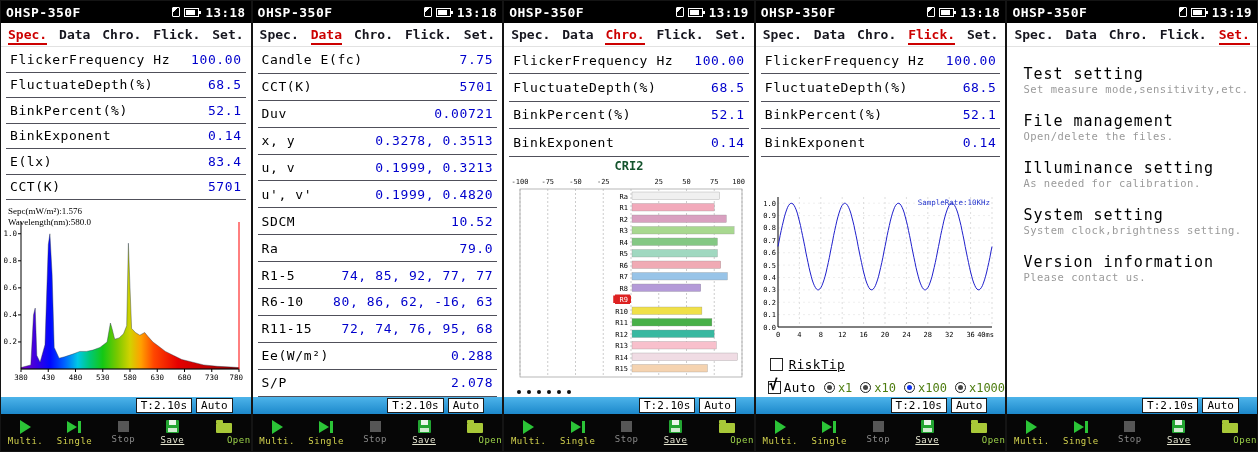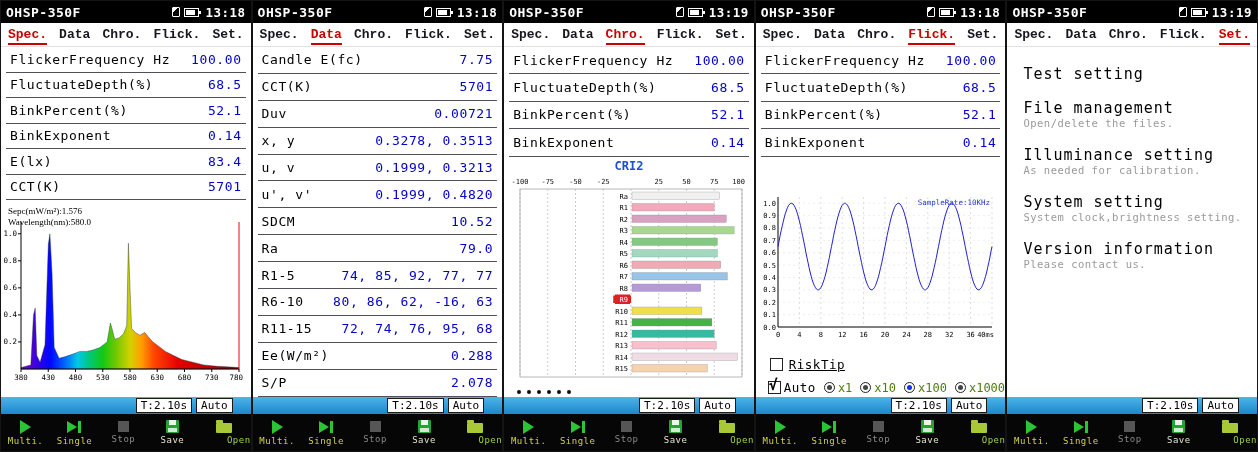--- a/index.html
+++ b/index.html
@@ -13,41 +13,41 @@
   .titlebar .title { flex:1; }
   .status { display:flex; align-items:center; gap:4px; }
   .card-icon { width:8px; height:10px; border:1px solid #fff; border-radius:1px; background:linear-gradient(135deg,#fff 3px,transparent 3px); }
   .battery-icon { width:15px; height:9px; border:1px solid #fff; position:relative; margin-right:2px; }
   .battery-icon::before { content:""; position:absolute; left:1px; top:1px; bottom:1px; width:9px; background:#fff; }
   .battery-icon::after { content:""; position:absolute; right:-3px; top:2px; width:2px; height:3px; background:#fff; }
   .clock { font-size:12.5px; }
 
   
   .tabbar { flex:0 0 24px; display:flex; justify-content:space-between; align-items:center; padding:0 7px; background:#fff; font-size:13px; font-weight:bold; color:#16161f; border-bottom:1px solid #e2e2e2; }
-  .tab { cursor:pointer; padding:1px 0;font-family:Liberation Mono, monospace; }
+  .tab { cursor:pointer; padding:1px 0; }
   .tab.active { color:#cc0000; box-shadow:0 2px 0 #cc0000; }
 
   
   .content { flex:1 1 auto; background:#fff; display:flex; flex-direction:column; overflow:hidden; position:relative; }
   .rows { margin:0 5px; }
   .row { display:flex; justify-content:space-between; align-items:center; border-bottom:1px solid #50505a; padding:0 4px; font-size:13px; letter-spacing:0.6px; }
   .p1 .row { height:25.5px; }
   .p2 .row { height:26.9px; }
   .p3 .row, .p4 .row { height:27.4px; }
   .row .lab { color:#000; white-space:pre; }
   .row .val { color:#0000cc; white-space:pre; }
 
   
   .spec-wrap { flex:1 1 auto; position:relative; }
   .spec-wrap svg { position:absolute; left:0; bottom:0; }
   .annot { position:absolute; top:6px; left:7px; font-size:9px; line-height:11px; color:#000; z-index:2;font-family:Liberation Serif, serif; }
 
   
   .cri-wrap { flex:1 1 auto; display:flex; flex-direction:column; }
-  .cri-title { height:16px; text-align:center; font-size:12px; font-weight:bold; color:#1d4ed8; padding-top:2px; }
+  .cri-title { height:16px; text-align:center; font-size:12px; font-weight:bold; color:#14532d; padding-top:2px; }
   .dots-row { height:10px; display:flex; align-items:center; gap:6px; padding-left:13px; }
   .dot { width:4px; height:4px; border-radius:50%; background:#111; cursor:pointer; }
 
   
   .flick-wrap { padding-top:34px; }
   .ctrl-risk { display:flex; align-items:center; gap:6px; margin:2px 0 0 14px; height:18px;text-decoration:underline; }
   .ctrl-gain { display:flex; align-items:center; gap:8px; margin:6px 0 0 12px; height:20px; }
   .cklabel { font-size:12.5px; color:#000; letter-spacing:0.5px; }
   .checkbox { width:13px; height:13px; border:1.5px solid #222; background:#fff; position:relative; display:inline-block; cursor:pointer; }
   .checkbox.checked::after { content:"√"; position:absolute; left:0; top:-6px; font-size:15px; font-weight:bold; color:#000; }
@@ -66,21 +66,21 @@
   
   .footer { flex:0 0 17px; height:17px; background:linear-gradient(#4db4ea,#1c88cb); display:flex; align-items:center; padding:0 18px; }
   .fspacer { flex:1; }
   .fbox { background:#fff; border:1px solid #1a1a1a; font-size:11px; line-height:13px; padding:0 4px; color:#000; margin-left:4px; cursor:pointer; }
 
   
   .toolbar { flex:0 0 37px; height:37px; background:#060606; display:flex; }
   .tbtn { flex:1; display:flex; flex-direction:column; align-items:center; justify-content:center; gap:2px; cursor:pointer; }
   .tlabel { font-size:9px; color:#d2d24e; letter-spacing:0.5px; }
   .tbtn.stop .tlabel { color:#8a8a8a; }
-  .tbtn.save .tlabel { color:#e4e4cf; }
+  .tbtn.save .tlabel { color:#e4e4cf;text-decoration:underline; }
   .tbtn.open .tlabel { color:#9cd24a;padding-left:30px; }
   .ic { height:15px; display:flex; align-items:center; justify-content:center; }
   .ic-multi { width:0; height:0; border-left:11px solid #2bc437; border-top:7px solid transparent; border-bottom:7px solid transparent; }
   .ic-single { display:flex; align-items:center; }
   .ic-single::before { content:""; width:0; height:0; border-left:10px solid #2bc437; border-top:6px solid transparent; border-bottom:6px solid transparent; }
   .ic-single::after { content:""; width:3px; height:12px; background:#2bc437; margin-left:1px; }
   .ic-stop { width:11px; height:11px; background:#565656; }
   .ic-save { width:13px; height:13px; background:#23a532; position:relative; border-radius:1px; }
   .ic-save::before { content:""; position:absolute; top:0; left:3px; right:3px; height:5px; background:#eaf6ea; }
   .ic-save::after { content:""; position:absolute; bottom:1px; left:2px; right:2px; height:4px; background:#cfeccf; }
@@ -603,20 +603,21 @@
         <span class="tab" data-name="tab-spec">Spec.</span>
         <span class="tab" data-name="tab-data">Data</span>
         <span class="tab" data-name="tab-chro">Chro.</span>
         <span class="tab" data-name="tab-flick">Flick.</span>
         <span class="tab active" data-name="tab-set">Set.</span>
       </nav>
     <div class="content" data-name="set-content">
       <div class="menu" data-name="settings-menu">
           <div class="menu-item" data-name="menu-item-test-setting">
             <div class="menu-title" data-name="menu-item-title">Test setting</div>
+            <div class="menu-sub" data-name="menu-item-subtitle">Set measure mode,sensitivity,etc.</div>
           </div>
           <div class="menu-item" data-name="menu-item-file-management">
             <div class="menu-title" data-name="menu-item-title">File management</div>
             <div class="menu-sub" data-name="menu-item-subtitle">Open/delete the files.</div>
           </div>
           <div class="menu-item" data-name="menu-item-illuminance-setting">
             <div class="menu-title" data-name="menu-item-title">Illuminance setting</div>
             <div class="menu-sub" data-name="menu-item-subtitle">As needed for calibration.</div>
           </div>
           <div class="menu-item" data-name="menu-item-system-setting">

